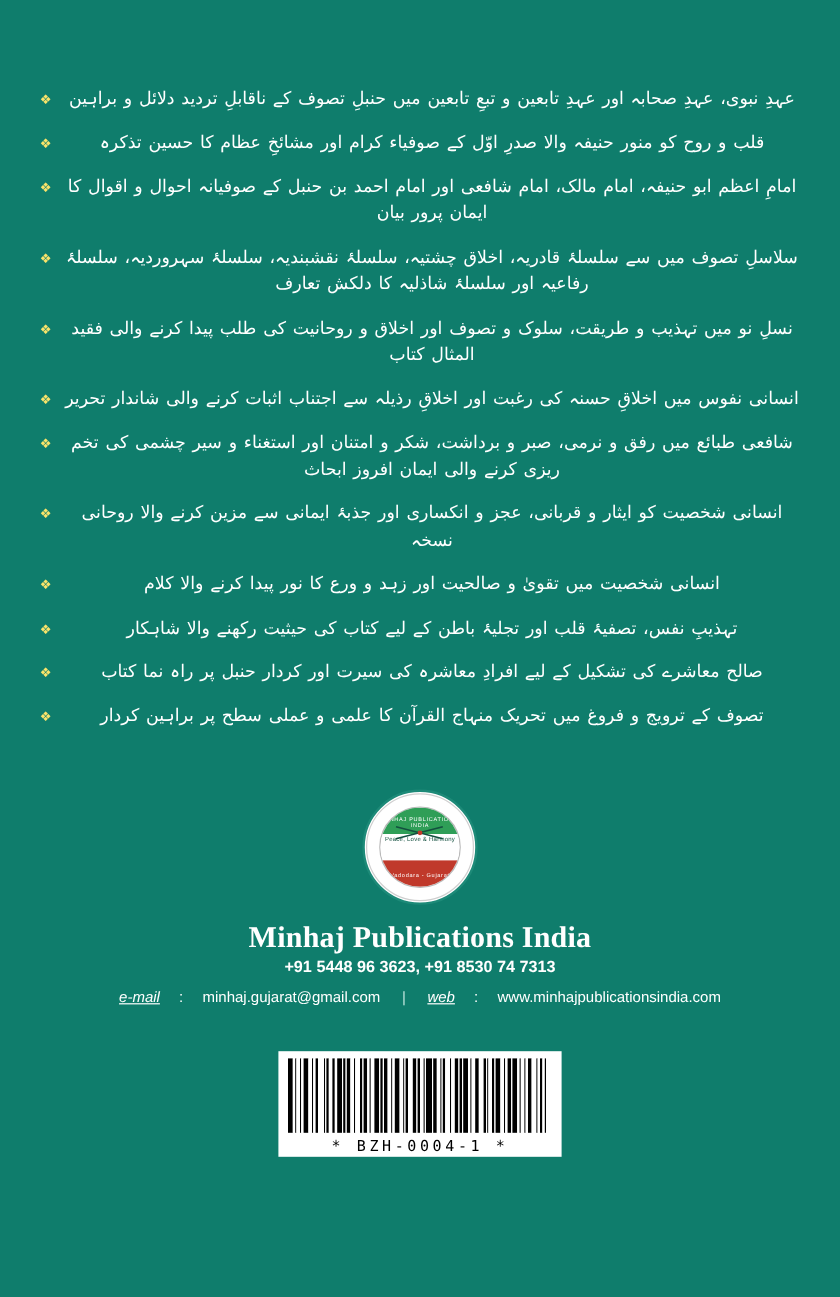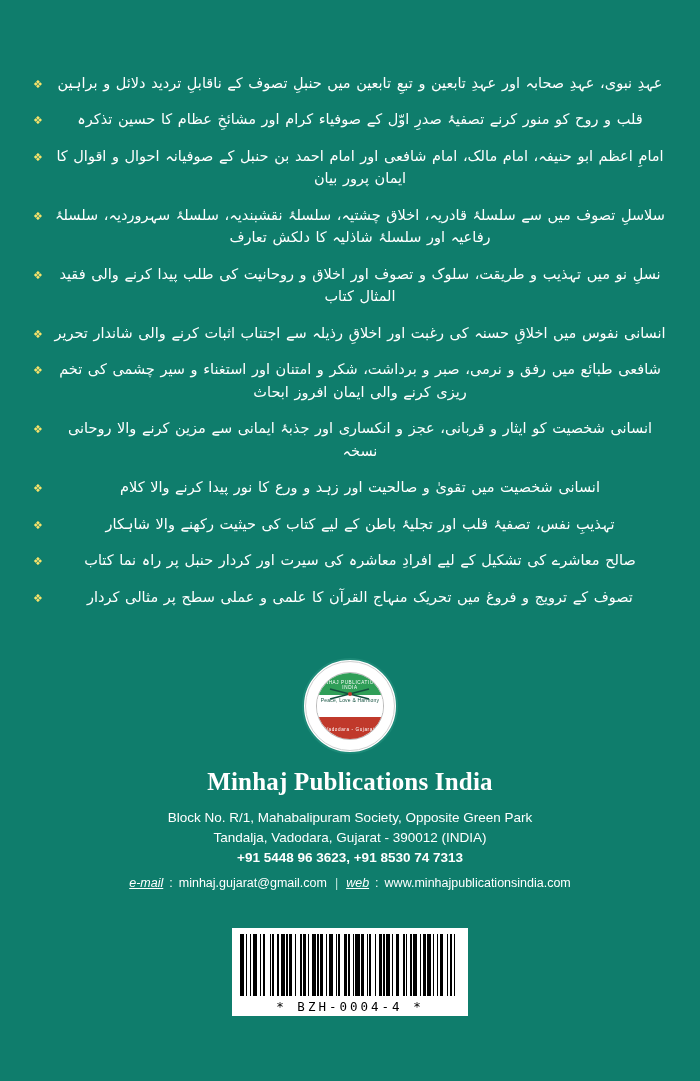--- a/index.html
+++ b/index.html
@@ -185,21 +185,21 @@
     color: #ffffff;
   }
   .contact-line {
     margin-top: 11px;
     text-align: center;
     font-size: 12.5px;
     color: #ffffff;
     display: flex;
     justify-content: center;
     align-items: center;
-    gap: 6px;
+    gap: 16px;
   }
   .contact-label {
     font-style: italic;
     text-decoration: underline;
   }
   .sep {
     color: #bfe6dd;
     padding: 0 2px;
   }
 
@@ -245,21 +245,21 @@
 
   <div class="bullet-list">
 
     <div class="bullet-row">
       <span class="bullet-mark">❖</span>
       <span class="bullet-text">عہدِ نبوی، عہدِ صحابہ اور عہدِ تابعین و تبعِ تابعین میں حنبلِ تصوف کے ناقابلِ تردید دلائل و براہین</span>
     </div>
 
     <div class="bullet-row">
       <span class="bullet-mark">❖</span>
-      <span class="bullet-text">قلب و روح کو منور کرنے تصفیۂ صدرِ اوّل کے صوفیاء کرام اور مشائخِ عظام کا حسین تذکرہ</span>
+      <span class="bullet-text">قلب و روح کو منور حنیفہ والا صدرِ اوّل کے صوفیاء کرام اور مشائخِ عظام کا حسین تذکرہ</span>
     </div>
 
     <div class="bullet-row">
       <span class="bullet-mark">❖</span>
       <span class="bullet-text">امامِ اعظم ابو حنیفہ، امام مالک، امام شافعی اور امام احمد بن حنبل کے صوفیانہ احوال و اقوال کا ایمان پرور بیان</span>
     </div>
 
     <div class="bullet-row">
       <span class="bullet-mark">❖</span>
       <span class="bullet-text">سلاسلِ تصوف میں سے سلسلۂ قادریہ، اخلاق چشتیہ، سلسلۂ نقشبندیہ، سلسلۂ سہروردیہ، سلسلۂ رفاعیہ اور سلسلۂ شاذلیہ کا دلکش تعارف</span>
@@ -295,21 +295,21 @@
       <span class="bullet-text">تہذیبِ نفس، تصفیۂ قلب اور تجلیۂ باطن کے لیے کتاب کی حیثیت رکھنے والا شاہکار</span>
     </div>
 
     <div class="bullet-row">
       <span class="bullet-mark">❖</span>
       <span class="bullet-text">صالح معاشرے کی تشکیل کے لیے افرادِ معاشرہ کی سیرت اور کردار حنبل پر راہ نما کتاب</span>
     </div>
 
     <div class="bullet-row">
       <span class="bullet-mark">❖</span>
-      <span class="bullet-text">تصوف کے ترویج و فروغ میں تحریک منہاج القرآن کا علمی و عملی سطح پر مثالی کردار</span>
+      <span class="bullet-text">تصوف کے ترویج و فروغ میں تحریک منہاج القرآن کا علمی و عملی سطح پر براہین کردار</span>
     </div>
 
   </div>
 
   <div class="logo-wrap">
     <div class="logo-outer"></div>
     <div class="logo-ring-text"></div>
     <div class="logo-core">
       <div class="logo-band-green"></div>
       <div class="logo-band-white"></div>
@@ -320,24 +320,20 @@
       <svg class="logo-swords" viewBox="0 0 46 14">
         <line x1="3" y1="12" x2="42" y2="2" stroke="#13503f" stroke-width="1.4"></line>
         <line x1="3" y1="2" x2="42" y2="12" stroke="#13503f" stroke-width="1.4"></line>
         <circle cx="23" cy="7" r="2" fill="#c0392b"></circle>
       </svg>
     </div>
   </div>
 
   <div class="publisher">
     <div class="publisher-name">Minhaj Publications India</div>
-    <div class="address">
-      <div>Block No. R/1, Mahabalipuram Society, Opposite Green Park</div>
-      <div>Tandalja, Vadodara, Gujarat  - 390012  (INDIA)</div>
-    </div>
     <div class="phones">+91 5448 96 3623, +91 8530 74 7313</div>
     <div class="contact-line">
       <span class="contact-label">e-mail</span>
       <span>:</span>
       <span>minhaj.gujarat@gmail.com</span>
       <span class="sep">|</span>
       <span class="contact-label">web</span>
       <span>:</span>
       <span>www.minhajpublicationsindia.com</span>
     </div>
@@ -437,16 +433,16 @@
         <div class="gap" style="width: 0.641026%;"></div>
         <div class="bar" style="width: 1.28205%;"></div>
         <div class="gap" style="width: 1.92308%;"></div>
         <div class="bar" style="width: 0.641026%;"></div>
         <div class="gap" style="width: 0.641026%;"></div>
         <div class="bar" style="width: 1.28205%;"></div>
         <div class="gap" style="width: 0.641026%;"></div>
         <div class="bar" style="width: 0.641026%;"></div>
         <div class="gap" style="width: 1.92308%;"></div>
       </div>
-    <div class="barcode-text">* BZH-0004-4 *</div>
+    <div class="barcode-text">* BZH-0004-1 *</div>
   </div>
 
 </div>
 
 </body></html>

